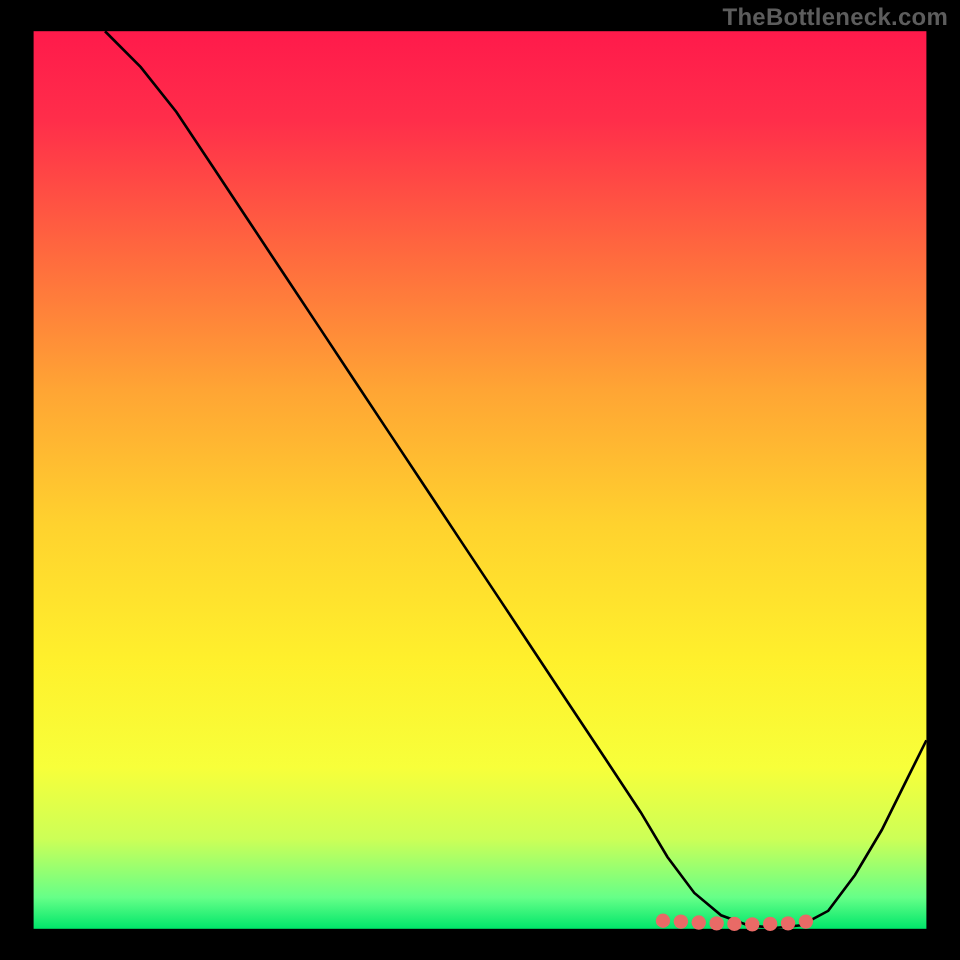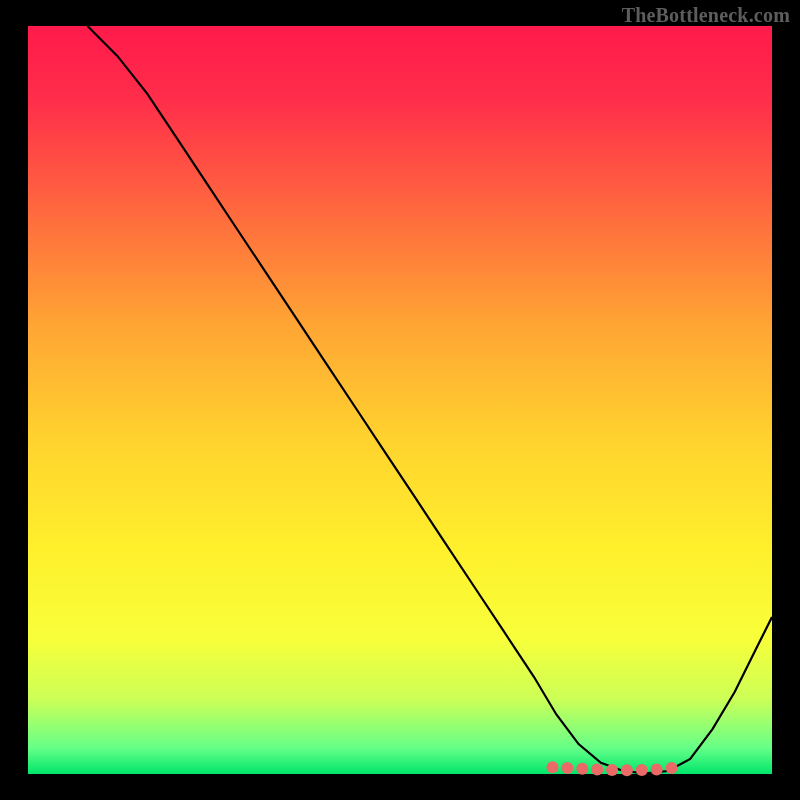--- a/index.html
+++ b/index.html
@@ -7,21 +7,21 @@
     padding: 0;
     width: 800px;
     height: 800px;
     background: #000000;
     overflow: hidden;
   }
   .attribution {
     position: absolute;
     top: 4px;
     right: 10px;
-    font-family: Liberation Serif, serif;
+    font-family: Liberation Sans, sans-serif;
     font-size: 20px;
     font-weight: bold;
     color: #5d5d5d;
     z-index: 10;
     letter-spacing: 0.2px;
   }
   svg {
     display: block;
   }
 </style>

